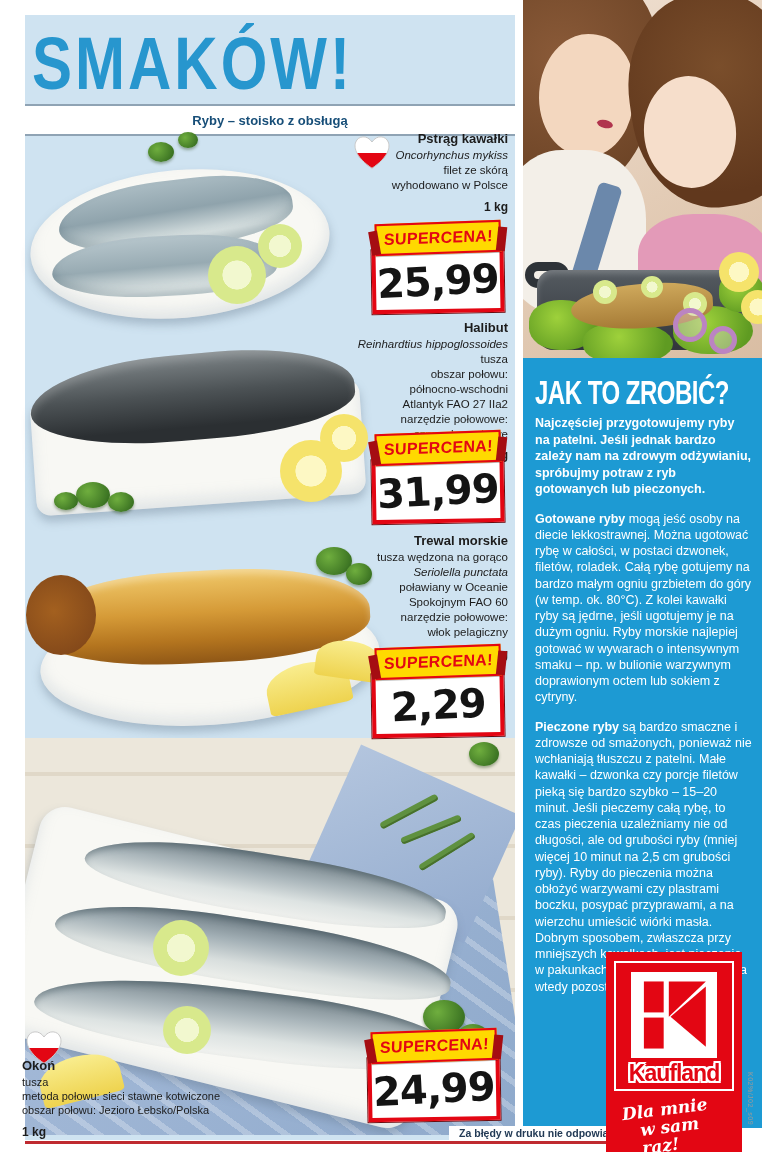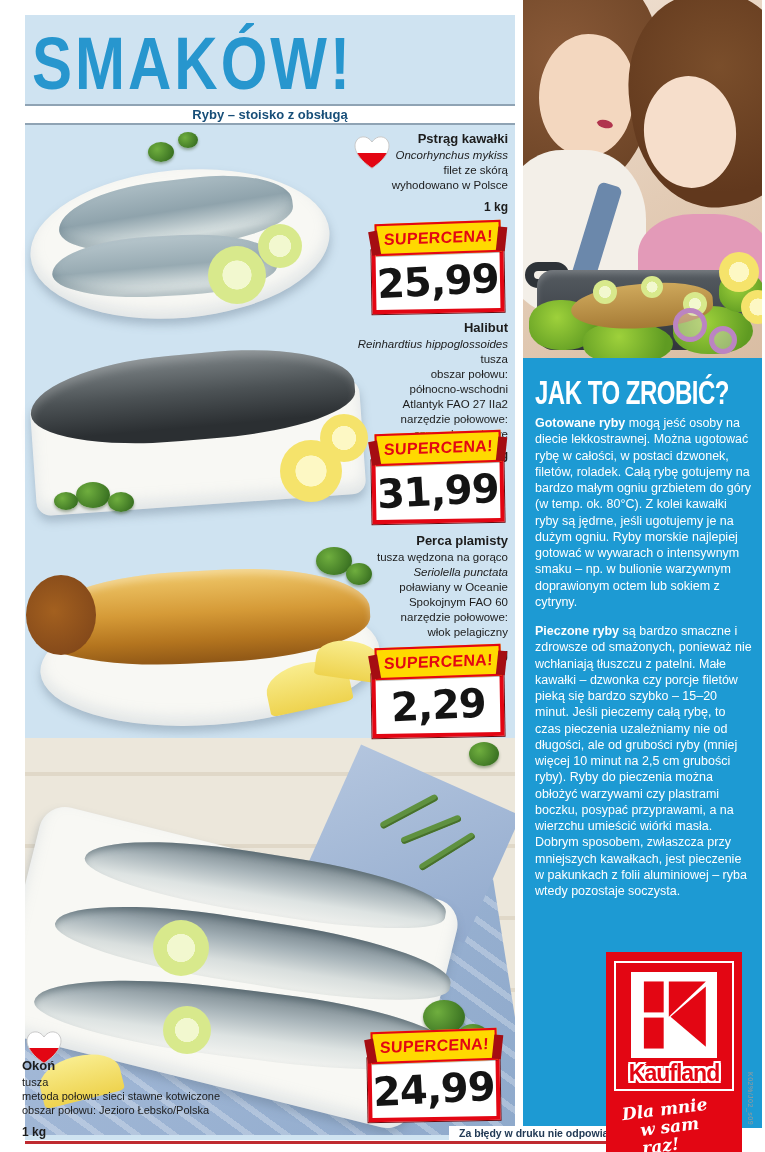--- a/index.html
+++ b/index.html
@@ -4,21 +4,21 @@
 <style>
   * { margin:0; padding:0; box-sizing:border-box; }
   html,body { background:#ffffff; }
   body { font-family:"Liberation Sans", sans-serif; }
   .page { position:relative; width:765px; height:1152px; background:#ffffff; overflow:hidden; }
 
   
   .left-panel { position:absolute; left:25px; top:15px; width:490px; height:1125px; background:#cfe3f1; }
   .headline { position:absolute; left:32px; top:22px; font-size:60px; font-weight:800; color:#2796ce;
               letter-spacing:3px; transform:scaleY(1.22); transform-origin:left top; }
-  .section-band { position:absolute; left:25px; top:104px; width:490px; height:21px; background:#ffffff;
+  .section-band { position:absolute; left:25px; top:104px; width:490px; height:32px; background:#ffffff;
                   border-top:2px solid #8fa3b4; border-bottom:2px solid #8fa3b4;
                   display:flex; align-items:center; justify-content:center; }
   .section-band span { font-size:13px; font-weight:bold; color:#174e78; }
 
   
   .prod-text { position:absolute; text-align:right; width:175px; font-size:11.5px; line-height:1.3;
                color:#1c1c1c; z-index:5; }
   .prod-text.left-align { text-align:left; width:270px; }
   .prod-name { font-weight:bold; font-size:13px; }
   .latin { font-style:italic; }
@@ -212,21 +212,21 @@
          background:linear-gradient(180deg,#f0c869,#d59a37 45%,#b4751f 75%,#8f5716); box-shadow:inset 0 5px 7px rgba(255,255,255,.3);"></div>
     <div style="position:absolute; left:-4px; top:30px; width:70px; height:80px; border-radius:50%;
          background:radial-gradient(circle at 40% 45%, #a3601f, #84491a 75%);"></div>
     <div class="herb" style="left:286px; top:2px; width:36px; height:28px;"></div>
     <div class="herb" style="left:316px; top:18px; width:26px; height:22px;"></div>
     <div class="wedge" style="left:236px; top:118px; width:84px; height:46px; transform:rotate(-12deg);"></div>
     <div class="wedge" style="left:286px; top:96px; width:66px; height:38px; transform:rotate(8deg);"></div>
   </div>
 
   <div class="prod-text" style="left:323px; top:533px; width:185px;">
-    <div class="prod-name">Perca plamisty</div>
+    <div class="prod-name">Trewal morskie</div>
     <div>tusza wędzona na gorąco</div>
     <div class="latin">Seriolella punctata</div>
     <div>poławiany w Oceanie</div>
     <div>Spokojnym FAO 60</div>
     <div>narzędzie połowowe:</div>
     <div>włok pelagiczny</div>
     <div class="unit">100 g</div>
   </div>
 
   <div class="badge" style="left:372px; top:646px;">
@@ -309,20 +309,21 @@
     <div class="hp lime" style="left:118px; top:276px; width:22px; height:22px;"></div>
     <div class="hp lime" style="left:160px; top:292px; width:24px; height:24px;"></div>
     <div class="hp onion" style="left:150px; top:308px; width:34px; height:34px;"></div>
     <div class="hp onion" style="left:186px; top:326px; width:28px; height:28px;"></div>
     <div class="hp lemon" style="left:196px; top:252px; width:40px; height:40px;"></div>
     <div class="hp lemon" style="left:218px; top:290px; width:34px; height:34px;"></div>
   </div>
 
   <div class="howto-panel">
     <div class="howto-title">JAK TO ZROBIĆ?</div>
+    <p class="howto-intro">Najczęściej przygotowujemy ryby na patelni. Jeśli jednak bardzo zależy nam na zdrowym odżywianiu, spróbujmy potraw z ryb gotowanych lub pieczonych.</p>
     <p class="howto-par">
       <span class="lead">Gotowane ryby</span><span> mogą jeść osoby na diecie lekkostrawnej. Można ugotować rybę w całości, w postaci dzwonek, filetów, roladek. Całą rybę gotujemy na bardzo małym ogniu grzbietem do góry (w temp. ok. 80°C). Z kolei kawałki ryby są jędrne, jeśli ugotujemy je na dużym ogniu. Ryby morskie najlepiej gotować w wywarach o intensywnym smaku – np. w bulionie warzywnym doprawionym octem lub sokiem z cytryny.</span>
     </p>
     <p class="howto-par">
       <span class="lead">Pieczone ryby</span><span> są bardzo smaczne i zdrowsze od smażonych, ponieważ nie wchłaniają tłuszczu z patelni. Małe kawałki – dzwonka czy porcje filetów pieką się bardzo szybko – 15–20 minut. Jeśli pieczemy całą rybę, to czas pieczenia uzależniamy nie od długości, ale od grubości ryby (mniej więcej 10 minut na 2,5 cm grubości ryby). Ryby do pieczenia można obłożyć warzywami czy plastrami boczku, posypać przyprawami, a na wierzchu umieścić wiórki masła. Dobrym sposobem, zwłaszcza przy mniejszych kawałkach, jest pieczenie w pakunkach z folii aluminiowej – ryba wtedy pozostaje soczysta.</span>
     </p>
   </div>
 
   <div class="klogo-box">
     <div class="klogo-frame"></div>

